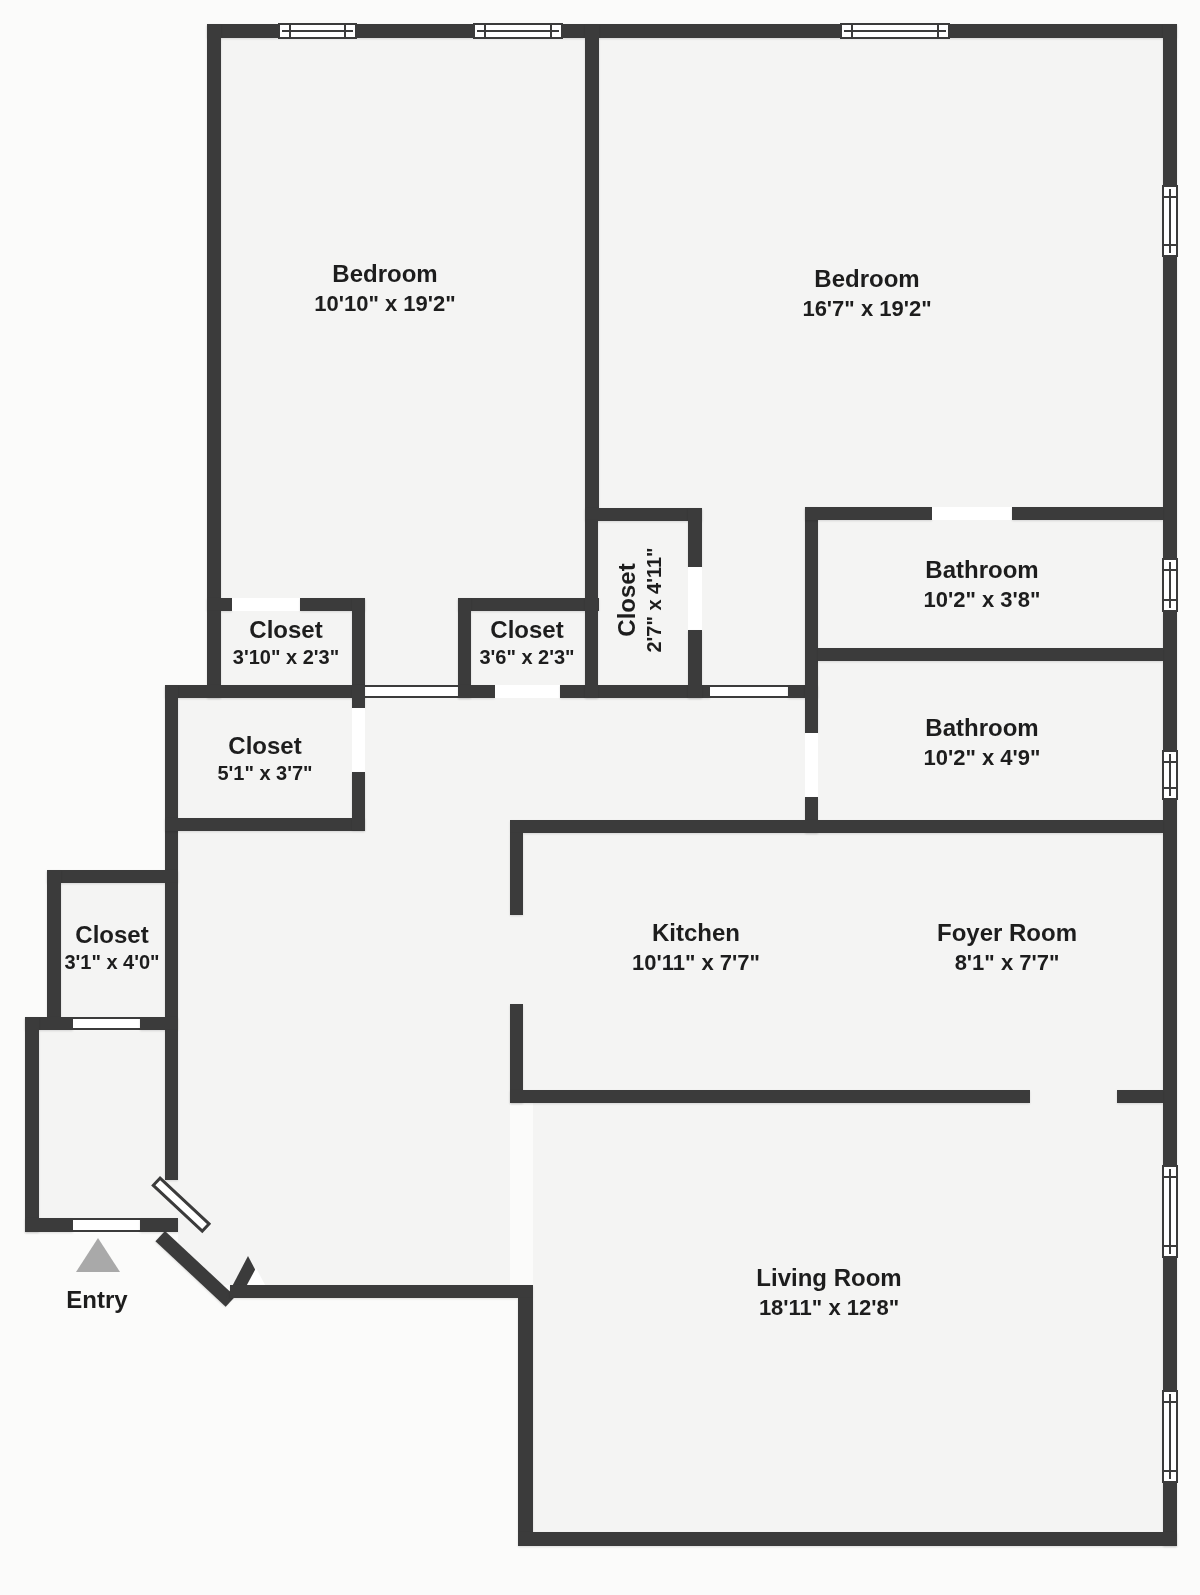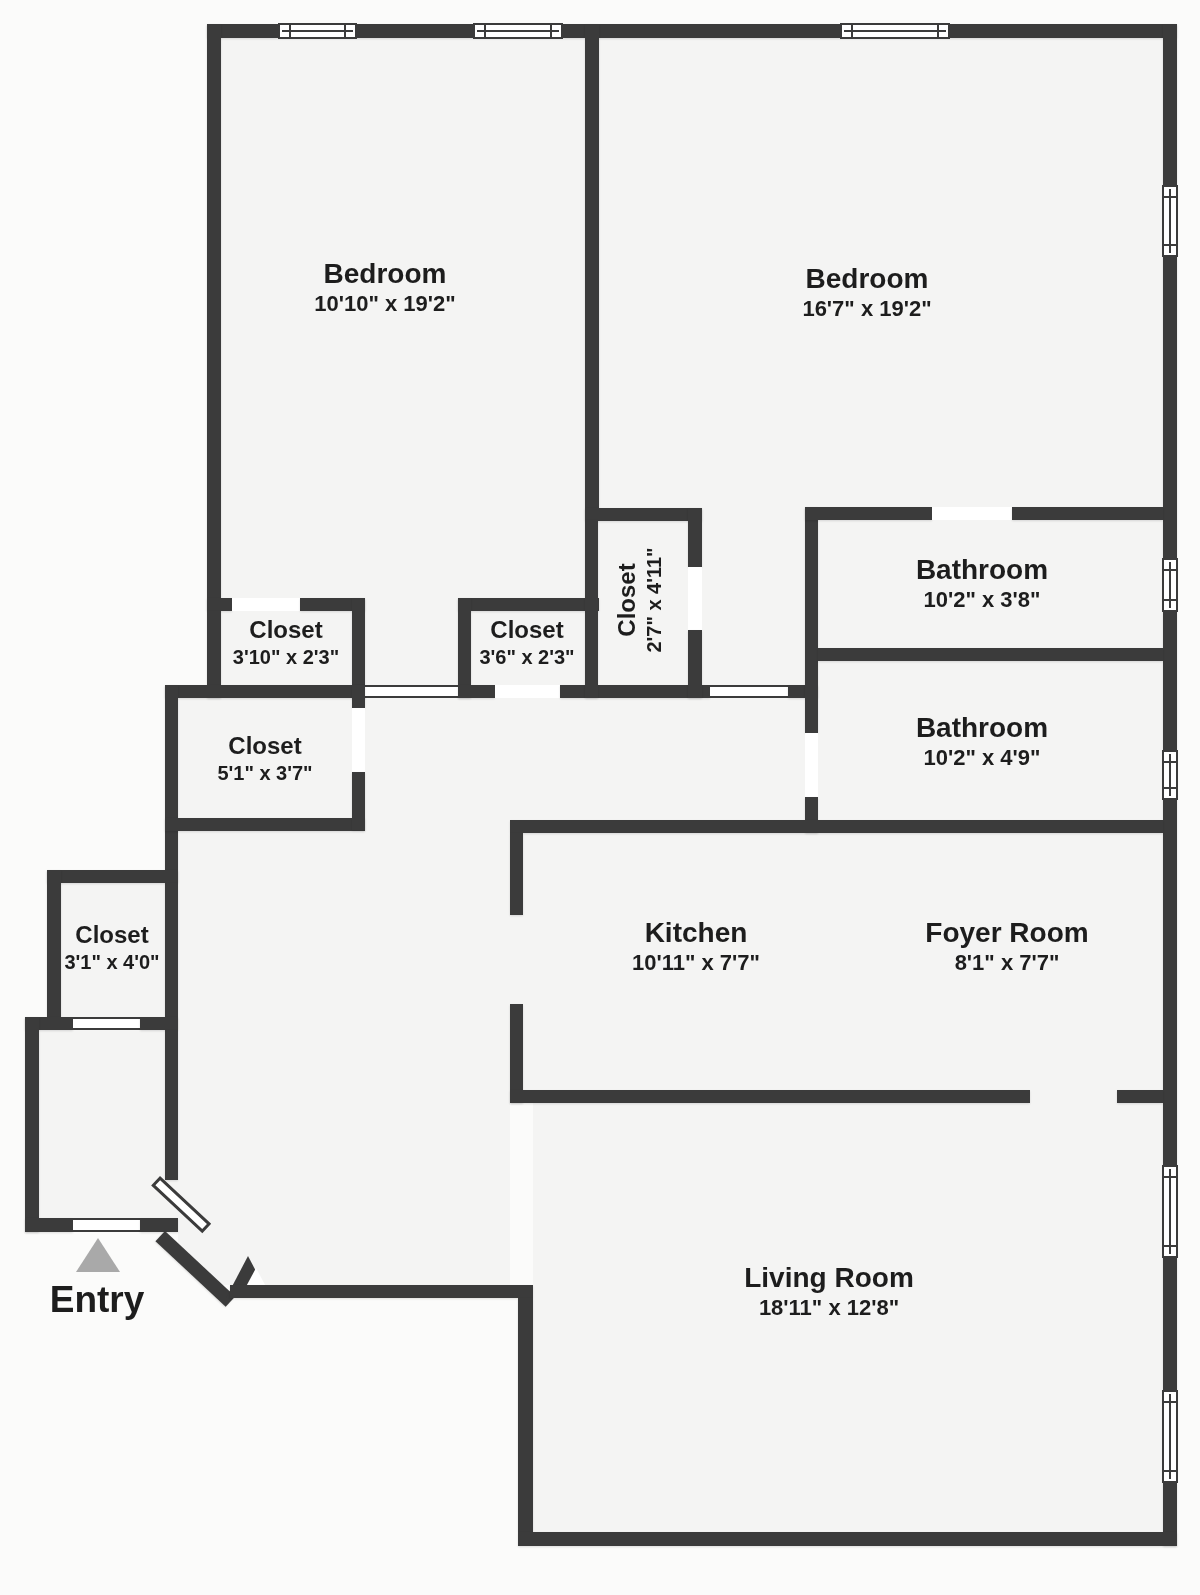--- a/index.html
+++ b/index.html
@@ -15,26 +15,26 @@
   .door-diag{position:absolute;background:#ffffff;border:3px solid var(--wall,#3b3b3b);
           box-sizing:border-box;transform-origin:0 0;}
   .window{position:absolute;background:#ffffff;border:2px solid var(--wall,#3b3b3b);box-sizing:border-box;}
   .window .bar-h{position:absolute;left:2px;right:2px;top:50%;height:2px;margin-top:-1px;background:var(--wall,#3b3b3b);}
   .window .bar-v{position:absolute;top:2px;bottom:2px;left:50%;width:2px;margin-left:-1px;background:var(--wall,#3b3b3b);}
   .window .cap-t{position:absolute;left:0;right:0;top:9px;height:2px;background:var(--wall,#3b3b3b);}
   .window .cap-b{position:absolute;left:0;right:0;bottom:9px;height:2px;background:var(--wall,#3b3b3b);}
   .window .cap-l{position:absolute;top:0;bottom:0;left:9px;width:2px;background:var(--wall,#3b3b3b);}
   .window .cap-r{position:absolute;top:0;bottom:0;right:9px;width:2px;background:var(--wall,#3b3b3b);}
   .room-label{position:absolute;transform:translate(-50%,-50%);text-align:center;color:#1d1d1d;white-space:nowrap;}
-  .room-label .nm{font-weight:bold;font-size:28px;line-height:32px;}
+  .room-label .nm{font-weight:bold;font-size:24px;line-height:32px;}
   .room-label .dm{font-weight:bold;font-size:22px;line-height:28px;}
   .room-label.small .nm{font-size:24px;line-height:28px;}
   .room-label.small .dm{font-size:20px;line-height:26px;}
   .room-label.rot{transform:translate(-50%,-50%) rotate(-90deg);}
-  .entry-label{position:absolute;transform:translate(-50%,-50%);font-weight:bold;font-size:37px;color:#1d1d1d;}
+  .entry-label{position:absolute;transform:translate(-50%,-50%);font-weight:bold;font-size:24px;color:#1d1d1d;}
   .tri{position:absolute;width:0;height:0;border-left:22px solid transparent;border-right:22px solid transparent;}
   .tri.dark{border-bottom:42px solid var(--wall,#3b3b3b);}
   .tri.lite{border-left:15px solid transparent;border-right:15px solid transparent;border-bottom:28px solid #ffffff;}
   .arrow{position:absolute;width:0;height:0;border-left:22px solid transparent;border-right:22px solid transparent;
          border-bottom:34px solid var(--arrow,#a9a9a9);}
   .footer{position:absolute;left:0;right:0;text-align:center;font-size:12px;color:#1a1a1a;}
 </style>
 </head>
 <body>
 

